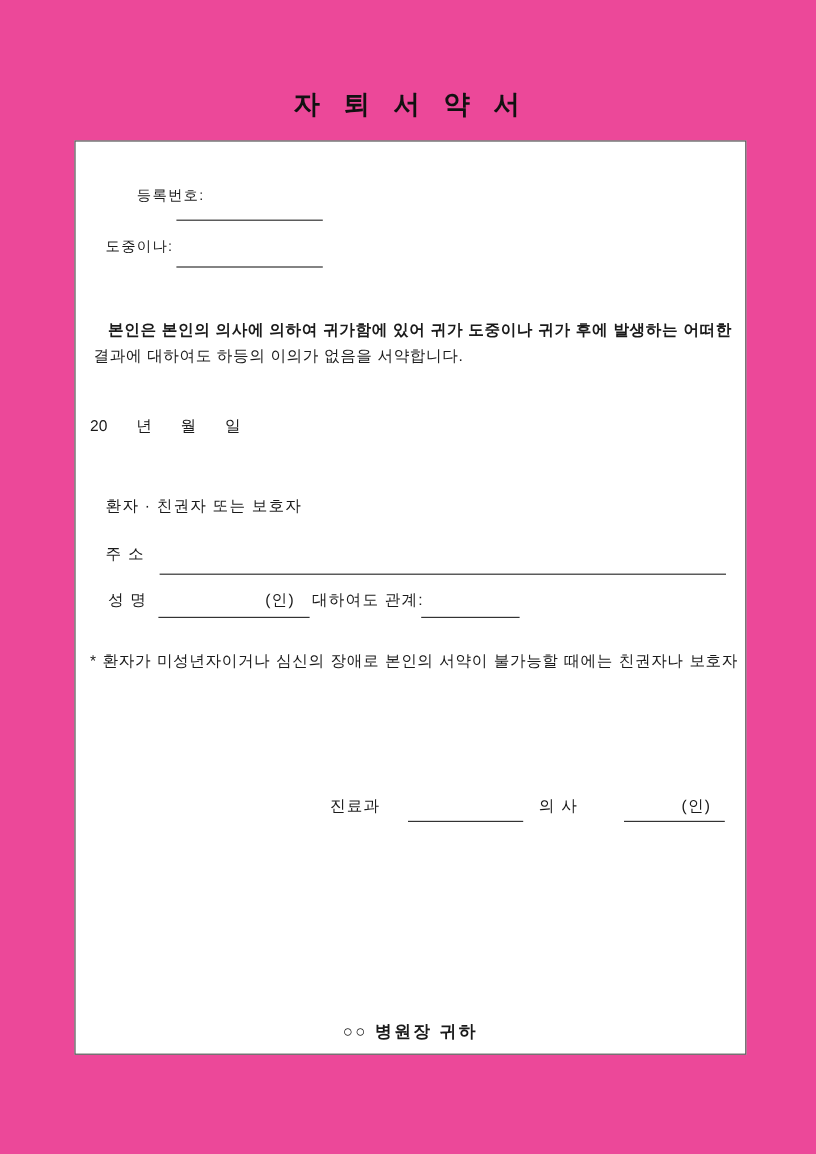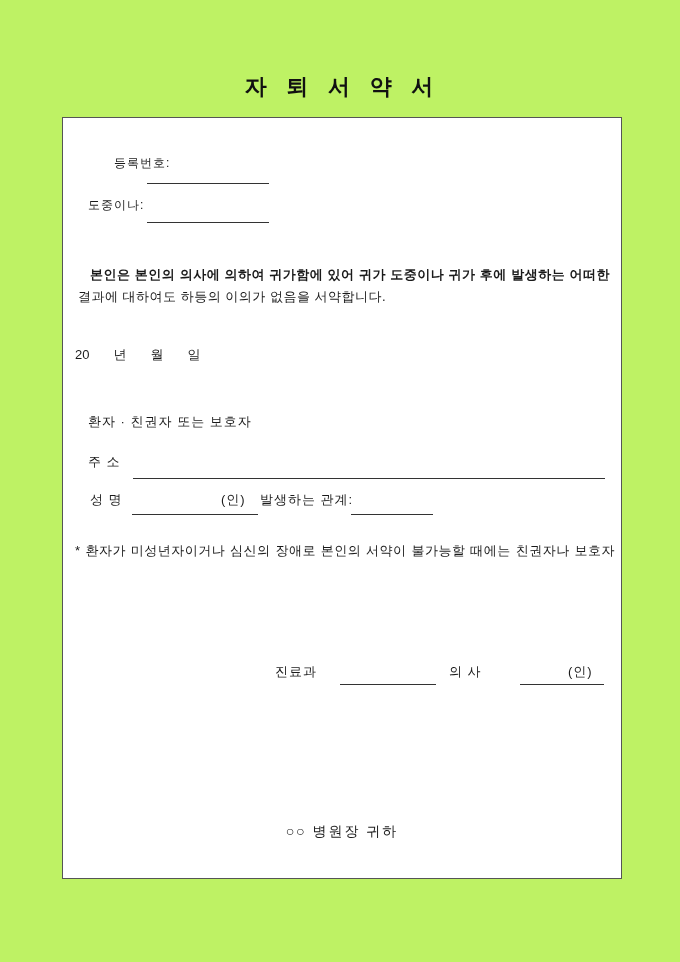--- a/index.html
+++ b/index.html
@@ -4,21 +4,21 @@
 <style>
   html, body {
     margin: 0;
     padding: 0;
     background: #ffffff;
   }
   .page {
     position: relative;
     width: 680px;
     height: 962px;
-    background: #bef264;
+    background: #ec4899;
     font-family: "Liberation Sans", "DejaVu Sans", sans-serif;
     color: #1a1a1a;
     overflow: hidden;
   }
   .doc-title {
     position: absolute;
     top: 72px;
     left: 0;
     width: 100%;
     text-align: center;
@@ -81,25 +81,25 @@
   }
   .note .n1 {
     padding-left: 13px;
     text-indent: -13px;
     text-align: justify;
     text-align-last: justify;
   }
   .note .n2 { padding-left: 13px; }
   .hospital {
     left: 0;
-    top: 704px;
+    top: 732px;
     width: 100%;
     text-align: center;
     font-size: 14px;
-    font-weight: normal;
+    font-weight: bold;
     letter-spacing: 2px;
     line-height: 18px;
   }
 </style>
 </head>
 <body>
 
 <div class="page">
 
   <div class="doc-title">자 퇴 서 약 서</div>
@@ -122,21 +122,21 @@
     </div>
 
     <div class="abs lbl" style="left:25px; top:296px; font-size:13px;">환자 · 친권자 또는 보호자</div>
 
     <div class="abs lbl" style="left:25px; top:336px; font-size:13px;">주 소</div>
     <div class="abs fill-line" style="left:70px; top:360px; width:472px;"></div>
 
     <div class="abs lbl" style="left:27px; top:374px; font-size:13px;">성 명</div>
     <div class="abs fill-line" style="left:69px; top:396px; width:126px;"></div>
     <div class="abs lbl" style="left:158px; top:374px; font-size:13px;">(인)</div>
-    <div class="abs lbl" style="left:197px; top:374px; font-size:13px;">발생하는 관계:</div>
+    <div class="abs lbl" style="left:197px; top:374px; font-size:13px;">대하여도 관계:</div>
     <div class="abs fill-line" style="left:288px; top:396px; width:82px;"></div>
 
     <div class="abs note">
       <div class="n1"><span>*</span> <span>환자가 미성년자이거나 심신의 장애로 본인의 서약이 불가능할 때에는 친권자나 보호자</span></div>
     </div>
 
     <div class="abs lbl" style="left:212px; top:546px; font-size:13px;">진료과</div>
     <div class="abs fill-line" style="left:277px; top:566px; width:96px;"></div>
     <div class="abs lbl" style="left:386px; top:546px; font-size:13px;">의 사</div>
     <div class="abs fill-line" style="left:457px; top:566px; width:84px;"></div>

